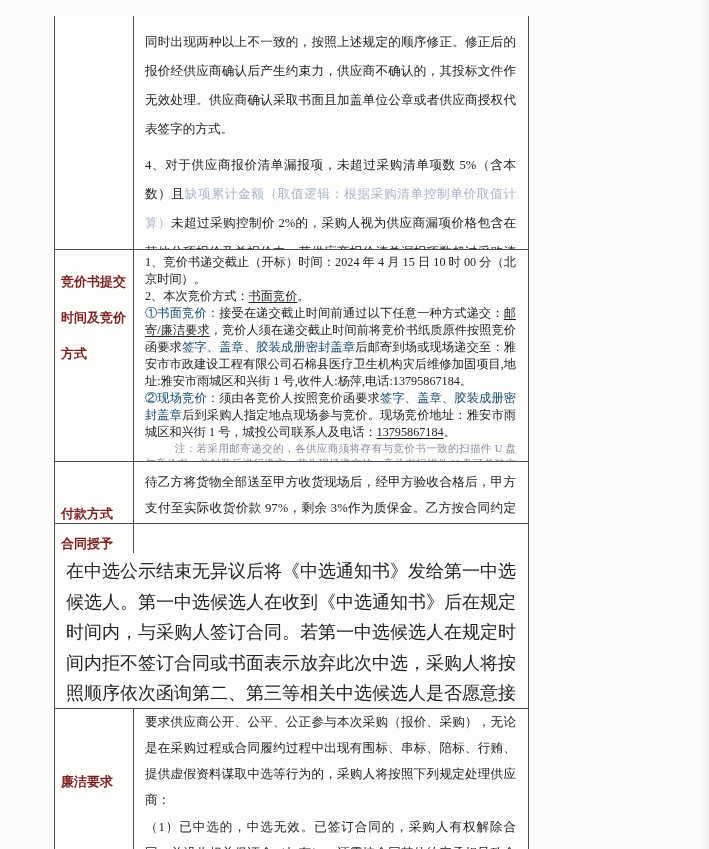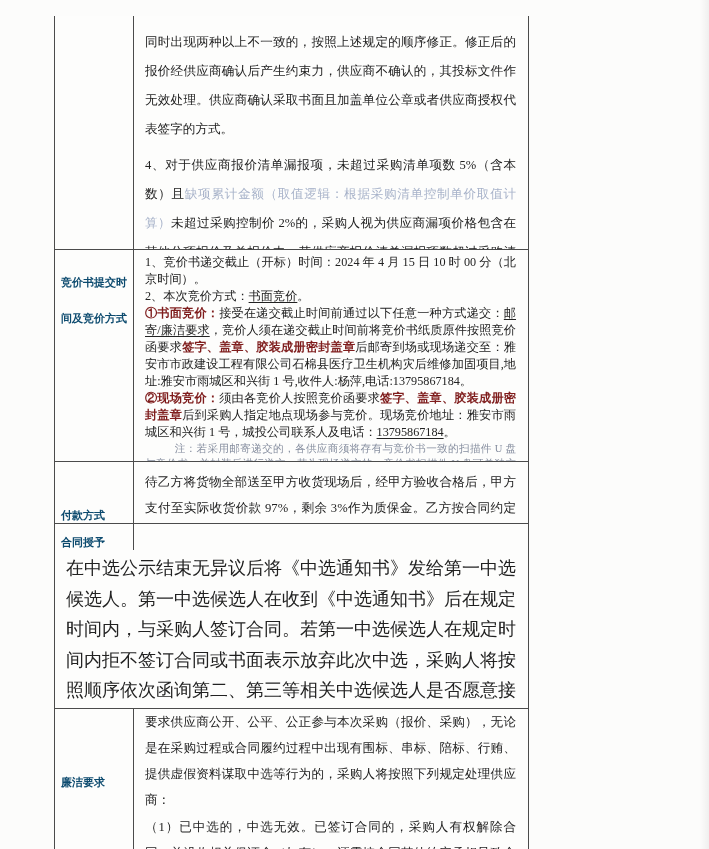--- a/index.html
+++ b/index.html
@@ -32,22 +32,22 @@
     display:flex;
     box-sizing:border-box;
     border-top:1.4px solid #4b4b4b;
   }
   .t-row:first-child{border-top:none;}
   .t-head{
     width:79px;
     box-sizing:border-box;
     border-right:1.4px solid #4b4b4b;
     font-weight:bold;
-    font-size:11px;
-    color:#0c4a6e;
+    font-size:13px;
+    color:#7f1d1d;
     flex-shrink:0;
     padding-left:6px;padding-right:3px;
     display:flex;
   }
   .t-head span{display:block;}
   .t-body{
     flex:1;
     box-sizing:border-box;
     padding-left:11px;padding-right:12px;
     overflow:hidden;
@@ -82,21 +82,21 @@
   .row-award .t-head{align-items:flex-start;padding-top:11px;}
   .row-integrity .t-head{align-items:center;}
   
   .para.p-note{
     font-size:10.6px;
     line-height:15px;
     color:#868e9f;
     text-indent:2.8em;
   }
   
-  .seg-bold{font-weight:bold;color:#7f1d1d;}
+  .seg-bold{font-weight:normal;color:#0c4a6e;}
   .seg-underline{text-decoration:underline;text-underline-offset:2px;}
   .seg-faded{color:#a7b2c9;}
 </style>
 </head>
 <body>
 
 <div class="page">
   <div class="doc-table">
       <div class="t-row row-price-correction">
         <div class="t-head">

